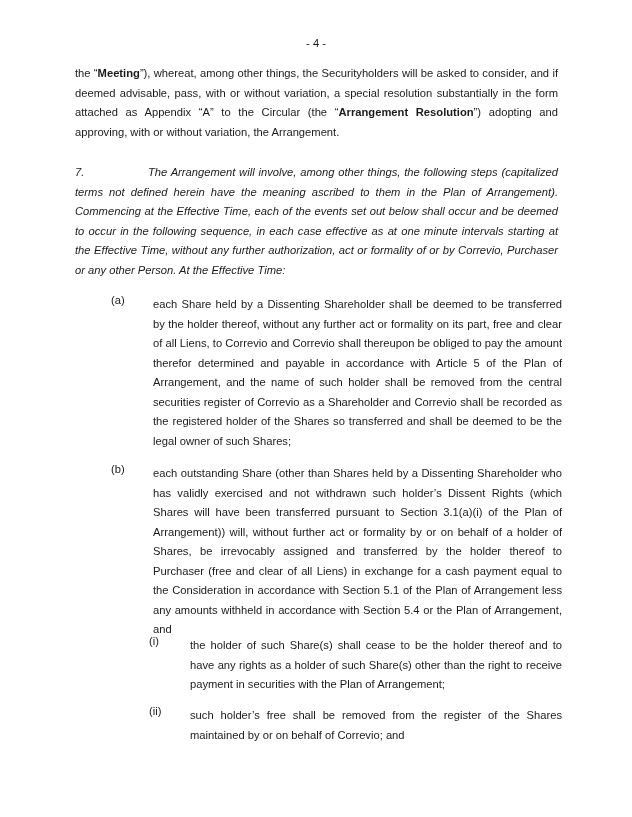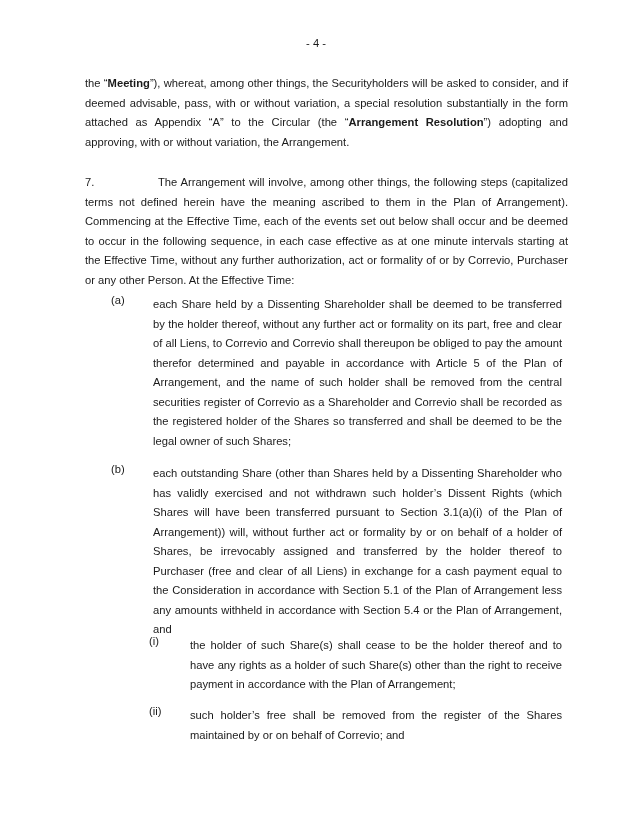--- a/index.html
+++ b/index.html
@@ -31,31 +31,32 @@
       width: 632px;
       text-align: center;
       font-size: 11.2px;
       line-height: 14px;
     }
     .para {
       position: absolute;
       text-align: justify;
       text-align-last: left;
       line-height: 19.5px;
-      margin: 10px;
+      margin: 0;
     }
     .p-intro {
       left: 75px;
       width: 483px;
       top: 64px;
     }
     .p-seven {
       left: 75px;
       width: 483px;
       top: 163px;
+      font-style: italic;
     }
     .p-seven .num {
       display: inline-block;
       width: 73px;
     }
     .item {
       position: absolute;
       line-height: 19.5px;
     }
     .item .label {
@@ -95,21 +96,21 @@
     <p class="body">each Share held by a Dissenting Shareholder shall be deemed to be transferred by the holder thereof, without any further act or formality on its part, free and clear of all Liens, to Correvio and Correvio shall thereupon be obliged to pay the amount therefor determined and payable in accordance with Article 5 of the Plan of Arrangement, and the name of such holder shall be removed from the central securities register of Correvio as a Shareholder and Correvio shall be recorded as the registered holder of the Shares so transferred and shall be deemed to be the legal owner of such Shares;</p>
   </div>
 
   <div class="item item-b">
     <span class="label">(b)</span>
     <p class="body">each outstanding Share (other than Shares held by a Dissenting Shareholder who has validly exercised and not withdrawn such holder’s Dissent Rights (which Shares will have been transferred pursuant to Section 3.1(a)(i) of the Plan of Arrangement)) will, without further act or formality by or on behalf of a holder of Shares, be irrevocably assigned and transferred by the holder thereof to Purchaser (free and clear of all Liens) in exchange for a cash payment equal to the Consideration in accordance with Section 5.1 of the Plan of Arrangement less any amounts withheld in accordance with Section 5.4 or the Plan of Arrangement, and</p>
   </div>
 
   <div class="item sub-i">
     <span class="label">(i)</span>
-    <p class="body">the holder of such Share(s) shall cease to be the holder thereof and to have any rights as a holder of such Share(s) other than the right to receive payment in accordance with the Plan of Arrangement;</p>
+    <p class="body">the holder of such Share(s) shall cease to be the holder thereof and to have any rights as a holder of such Share(s) other than the right to receive payment in securities with the Plan of Arrangement;</p>
   </div>
 
   <div class="item sub-ii">
     <span class="label">(ii)</span>
     <p class="body">such holder’s free shall be removed from the register of the Shares maintained by or on behalf of Correvio; and</p>
   </div>
 
 </div>
 
 </body></html>

